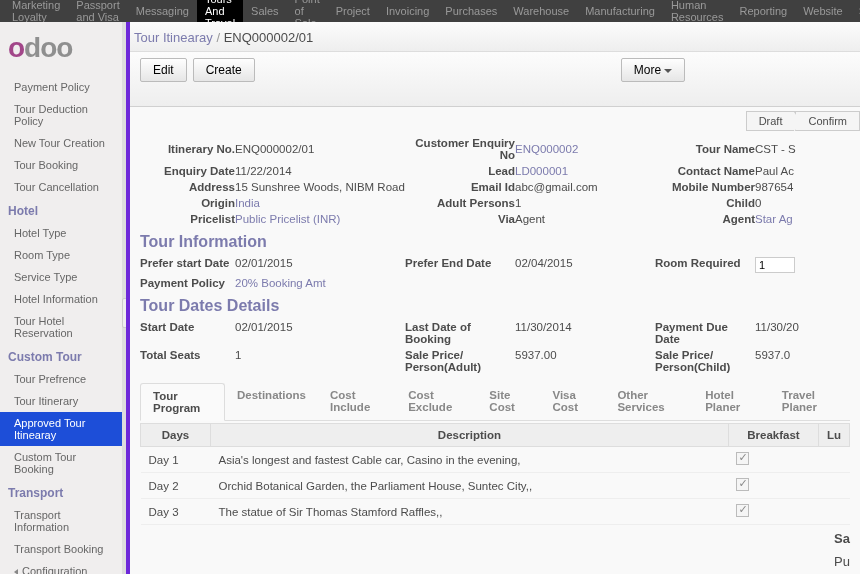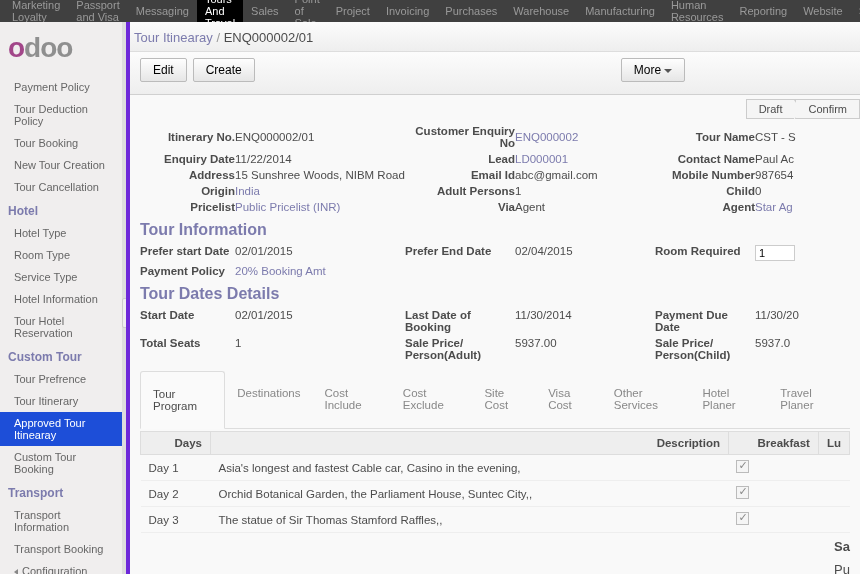--- a/index.html
+++ b/index.html
@@ -15,42 +15,42 @@
 .logo .o2 { color: #8f8f8f; }
 .logo .o3 { color: #8f8f8f; }
 .side-item { padding: 5px 8px 5px 14px; color: #666; cursor: pointer; font-size: 11px; }
 .side-item.sub { padding-left: 20px; }
 .side-item.active { background: #1d4ed8; color: #fff; }
 .side-head { padding: 6px 8px 4px; color: #7c7bad; font-size: 12px; font-weight: bold; }
 .content { flex: 1; background: #f9f9f9; overflow: hidden; position: relative; }
 .breadcrumb { padding: 8px 4px 6px; font-size: 13px; color: #7c7bad; background: linear-gradient(#fcfcfc,#eee); border-bottom: 1px solid #ddd; }
 .breadcrumb .sep { color: #999; }
 .breadcrumb .cur { color: #4c4c4c; }
-.actions { padding: 6px 10px 12px; background: linear-gradient(#fcfcfc,#eee); border-bottom: 1px solid #d0d0d0; display: flex; align-items: flex-start; }
+.actions { padding: 6px 10px 24px; background: linear-gradient(#fcfcfc,#eee); border-bottom: 1px solid #d0d0d0; display: flex; align-items: flex-start; }
 .btn { border: 1px solid #bbb; background: linear-gradient(#fefefe,#e6e6e6); padding: 4px 12px; font-size: 12px; cursor: pointer; border-radius: 2px; margin-right: 6px; }
 .btn-more { margin-left: 360px; }
 .caret { display: inline-block; width: 0; height: 0; border-left: 4px solid transparent; border-right: 4px solid transparent; border-top: 4px solid #555; margin-left: 3px; vertical-align: middle; }
 .status-bar { text-align: right; padding: 4px 0 0; }
 .status-chip { display: inline-block; border: 1px solid #ccc; background: #f5f5f5; padding: 3px 12px; font-size: 11px; position: relative; }
 .status-chip.arrow::after { content:''; position:absolute; right:-7px; top:0; width:0; height:0; border-top:10px solid transparent; border-bottom:10px solid transparent; border-left:7px solid #f5f5f5; z-index:1;}
 .form-body { padding: 6px 10px 10px; }
 .field-grid { display: grid; grid-template-columns: 95px 170px 110px 140px 100px 140px; row-gap: 4px; font-size: 11.5px; align-items: center; margin-bottom: 8px; }
 .field-grid .lbl { font-weight: bold; color: #4c4c4c; text-align: right; }
 .field-grid .val { color: #4c4c4c; }
 .field-grid .link { color: #7c7bad; cursor: pointer; }
 .section-title { color: #7c7bad; font-size: 16px; font-weight: bold; margin: 8px 0 6px; }
 .tour-grid { display: grid; grid-template-columns: 95px 170px 110px 140px 100px 140px; row-gap: 4px; font-size: 11.5px; margin-bottom: 8px;}
 .tour-grid .lbl { font-weight: bold; }
 .tour-grid .link { color: #7c7bad; }
 .tour-grid input { width: 40px; border:1px solid #ccc; padding:1px 3px; font-size:11px;}
 .tabs { display: flex; border-bottom: 1px solid #ddd; margin-top: 10px; font-size: 11.5px; }
-.tab { padding: 16px 12px; color: #888; cursor: pointer; }
+.tab { padding: 6px 12px; color: #888; cursor: pointer; font-weight: bold; }
 .tab.active { border: 1px solid #ddd; border-bottom: 1px solid #fafafa; background: #fafafa; color: #4c4c4c; margin-bottom: -1px; border-radius: 3px 3px 0 0;}
 .table { width: 100%; border-collapse: collapse; font-size: 11.5px; margin-top: 2px; }
-.table th { text-align: right; background: #eee; border: 1px solid #ddd; padding: 5px 8px; font-weight: bold; }
+.table th { text-align: center; background: #eee; border: 1px solid #ddd; padding: 5px 8px; font-weight: bold; }
 .table td { border-bottom: 1px solid #eee; padding: 5px 8px; }
 .chk { display:inline-block; width:13px; height:13px; border:1px solid #bbb; background:#f5f5f5; position:relative;}
 .chk.on::after { content:'✓'; position:absolute; top:-2px; left:1px; font-size:11px; color:#888;}
 .right-cut { color:#4c4c4c; font-size:13px; text-align:right; padding:6px 0 2px; font-weight:bold;}
 .resize-handle { position:absolute; right:0; top:0; bottom:0; width:4px; background:#ddd;}
 .resize-dots { position:absolute; right:-2px; top:50%; width:6px; height:30px; background:#eee; border:1px solid #ccc; border-radius:2px;}
 </style>
 </head>
 <body>
 
@@ -71,22 +71,22 @@
     <span class="menu-item">Website</span>
     <span class="menu-item">Settings</span>
   </div>
 
 <div class="main">
   <div class="sidebar">
     <div class="logo"><span class="o1">o</span><span class="d">d</span><span class="o2">o</span><span class="o3">o</span></div>
     <div id="sidebar-body">
         <div class="side-item">Payment Policy</div>
         <div class="side-item">Tour Deduction Policy</div>
+        <div class="side-item">New Tour Creation</div>
         <div class="side-item">Tour Booking</div>
-        <div class="side-item">New Tour Creation</div>
         <div class="side-item">Tour Cancellation</div>
         <div class="side-head">Hotel</div>
         <div class="side-item">Hotel Type</div>
         <div class="side-item">Room Type</div>
         <div class="side-item">Service Type</div>
         <div class="side-item">Hotel Information</div>
         <div class="side-item">Tour Hotel Reservation</div>
         <div class="side-head">Custom Tour</div>
         <div class="side-item">Tour Prefrence</div>
         <div class="side-item">Tour Itinerary</div>

